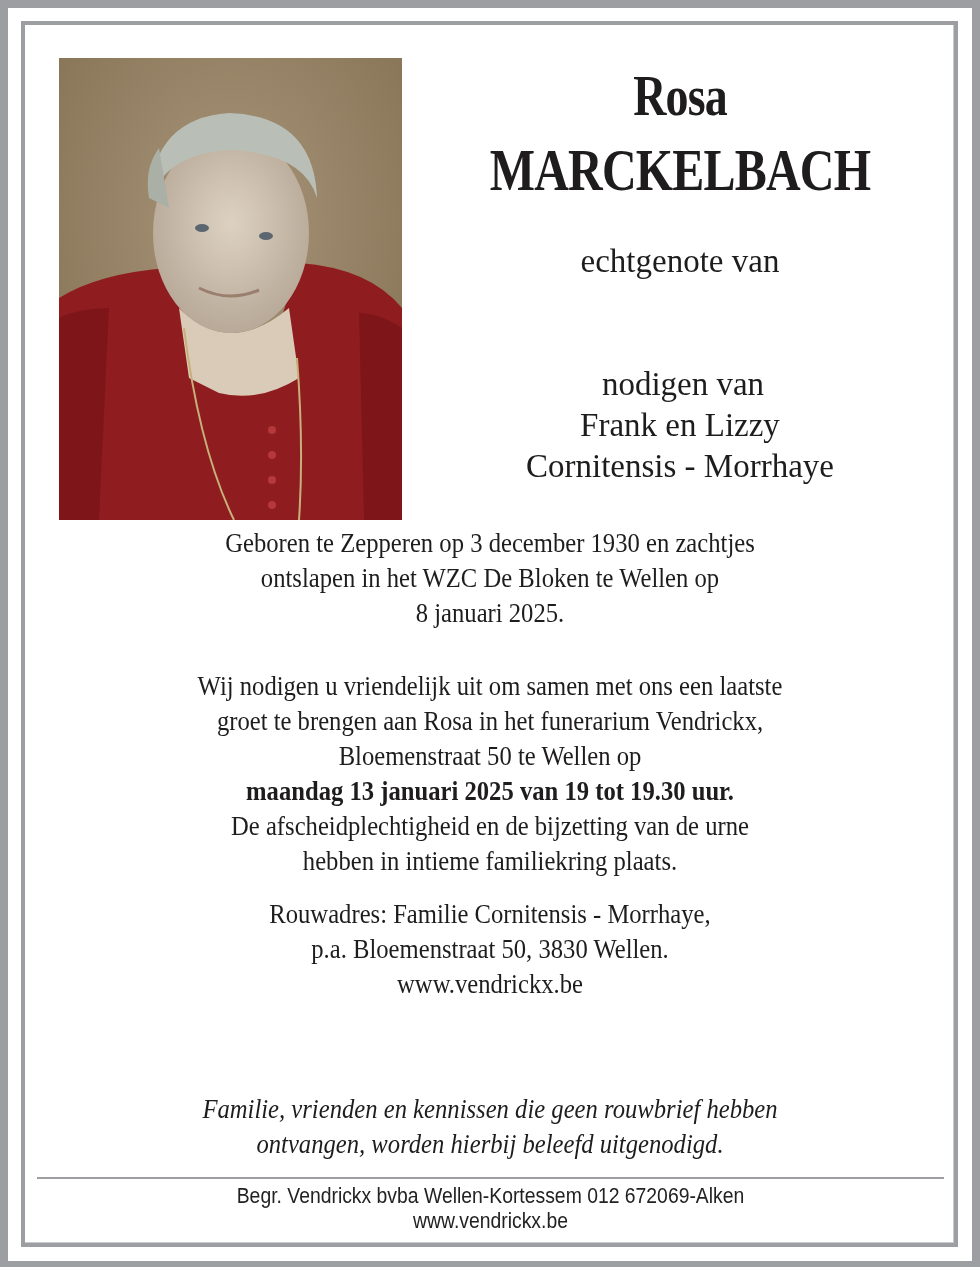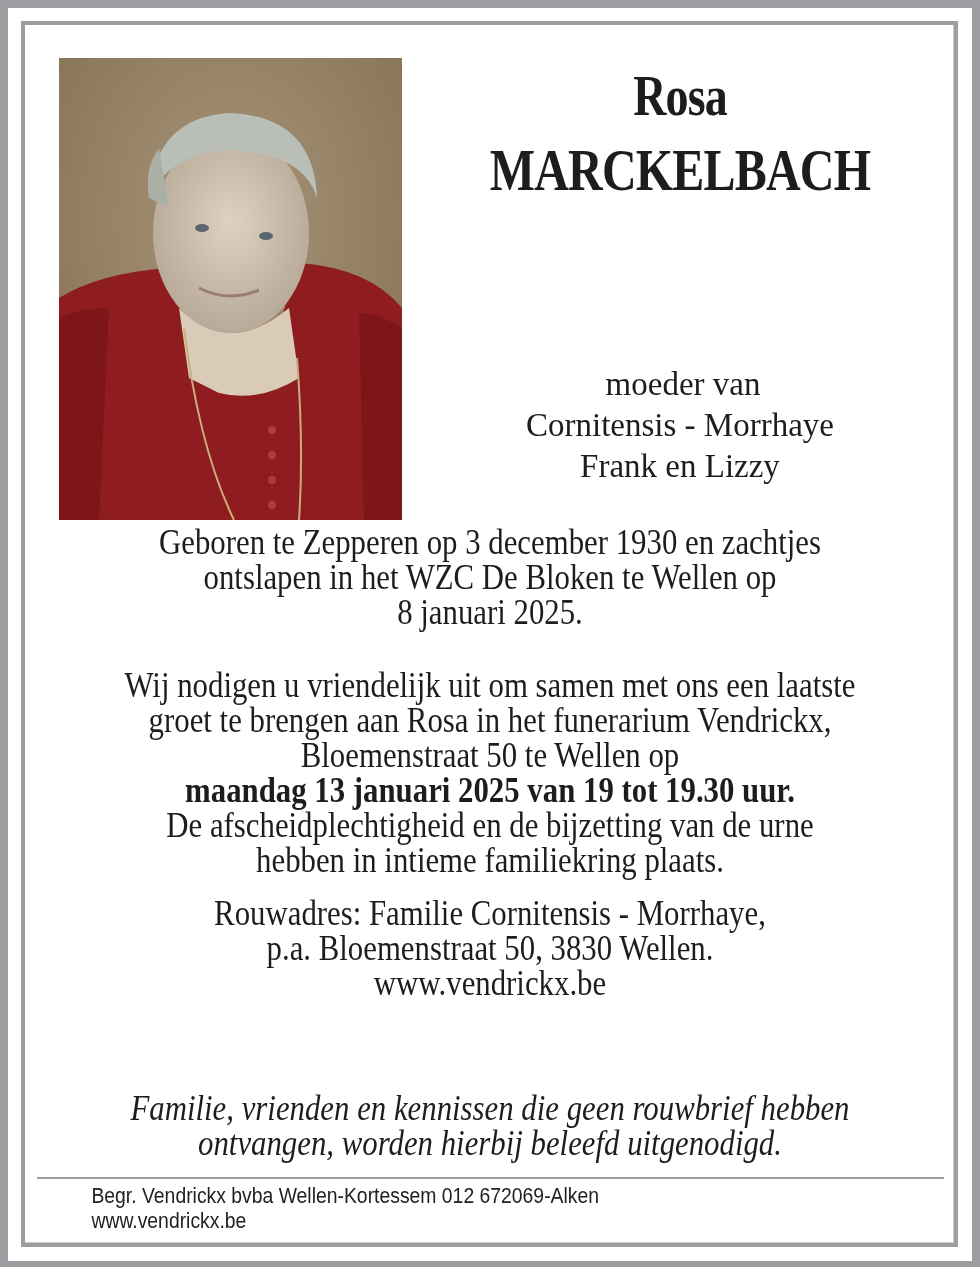--- a/index.html
+++ b/index.html
@@ -39,35 +39,35 @@
   .relation {
     position:absolute; left:420px; width:520px; text-align:center;
     font-size:33px; line-height:41px;
   }
   .rel1 { top:241px; }
   .rel1 .l2 { padding-left:56px; }
   .rel2 { top:364px; }
   .rel2 .l0 { padding-left:6px; }
   .body-block {
     position:absolute; left:40px; width:900px; text-align:center;
-    font-size:35px; line-height:35px;
+    font-size:28px; line-height:35px;
   }
   .body-block .ln { display:block; transform:scaleX(0.88); transform-origin:center; white-space:nowrap; }
   .b1 { top:525px; }
   .b2 { top:668px; }
   .b2 .bold { font-weight:bold; }
   .b3 { top:808px; }
   .b4 { top:896px; }
   .b5 { top:1091px;font-style:italic; }
   .sep {
     position:absolute; left:37px; top:1177px; width:907px; height:2px;
     background:#9d9ea2;
   }
   .footer {
-    position:absolute; left:37px; width:907px; text-align:left;
+    position:absolute; left:37px; width:907px; text-align:center;
     font-family:"Liberation Sans","DejaVu Sans",sans-serif;
     font-size:22px; line-height:25px; color:#222;
   }
   .footer .ln { display:block; transform:scaleX(0.88); transform-origin:center; white-space:nowrap; }
   .f1 { top:1183px; }
 </style>
 </head>
 <body>
 
 <div class="outer-white"></div>
@@ -110,26 +110,27 @@
     <circle cx="213" cy="397" r="4" fill="#b5383a"></circle>
     <circle cx="213" cy="422" r="4" fill="#b5383a"></circle>
     <circle cx="213" cy="447" r="4" fill="#b5383a"></circle>
   </svg>
 </div>
 
 <div class="name-first">Rosa</div>
 <div class="name-last">MARCKELBACH</div>
 
 <div class="relation rel1">
+  <div>echtgenote van</div>
 </div>
 
 <div class="relation rel2">
-  <div class="l0">moeder van</div>
+  <div class="l0">nodigen van</div>
+  <div>Frank en Lizzy</div>
   <div>Cornitensis - Morrhaye</div>
-  <div>Frank en Lizzy</div>
 </div>
 
 <div class="body-block b1">
   <span class="ln">Geboren te Zepperen op 3 december 1930 en zachtjes</span>
   <span class="ln">ontslapen in het WZC De Bloken te Wellen op</span>
   <span class="ln">8 januari 2025.</span>
 </div>
 
 <div class="body-block b2">
   <span class="ln">Wij nodigen u vriendelijk uit om samen met ons een laatste</span>

